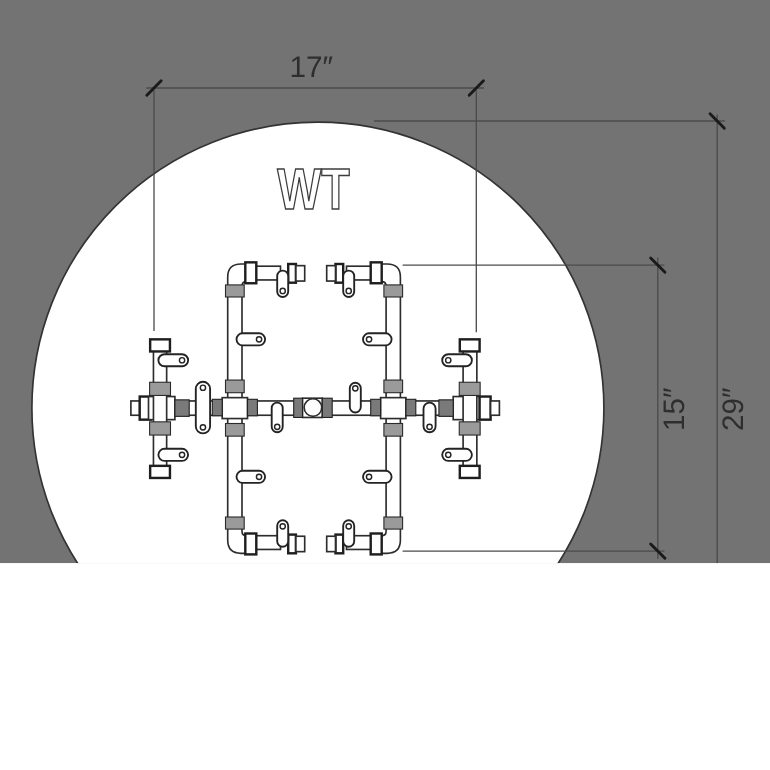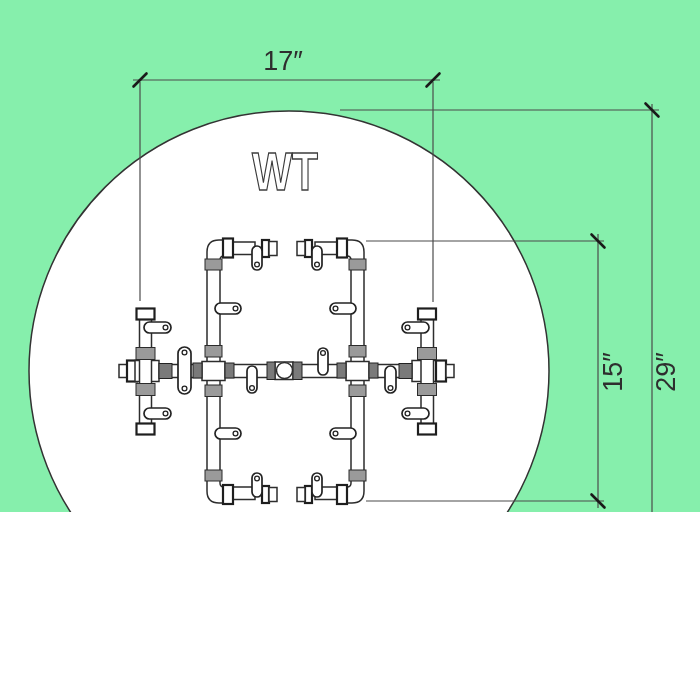--- a/index.html
+++ b/index.html
@@ -1,16 +1,16 @@
 <!DOCTYPE html>
 <html><head>
 <meta charset="utf-8">
 <style>
   html,body{margin:0;padding:0;background:#ffffff;}
-  .canvas{position:relative;width:700px;height:512px;background:#86efac;overflow:hidden;
+  .canvas{position:relative;width:700px;height:512px;background:#737373;overflow:hidden;
           font-family:"Liberation Sans",sans-serif;}
   svg{position:absolute;top:0;left:0;}
   .rim{fill:#ffffff;stroke:#333333;stroke-width:1.5;}
   .part{fill:#ffffff;stroke:#2d2d2d;stroke-width:1.5;}
   .part-heavy{fill:#ffffff;stroke:#1e1e1e;stroke-width:2.2;}
   .band{fill:#9a9a9a;stroke:#2b2b2b;stroke-width:1;}
   .hub{fill:#7a7a7a;stroke:#222222;stroke-width:1;}
   .jet{fill:#ffffff;stroke:#232323;stroke-width:1.7;}
   .nozzle{fill:#ffffff;stroke:#232323;stroke-width:1.3;}
   .dim{stroke:#4b4b4b;stroke-width:1.2;fill:none;}

